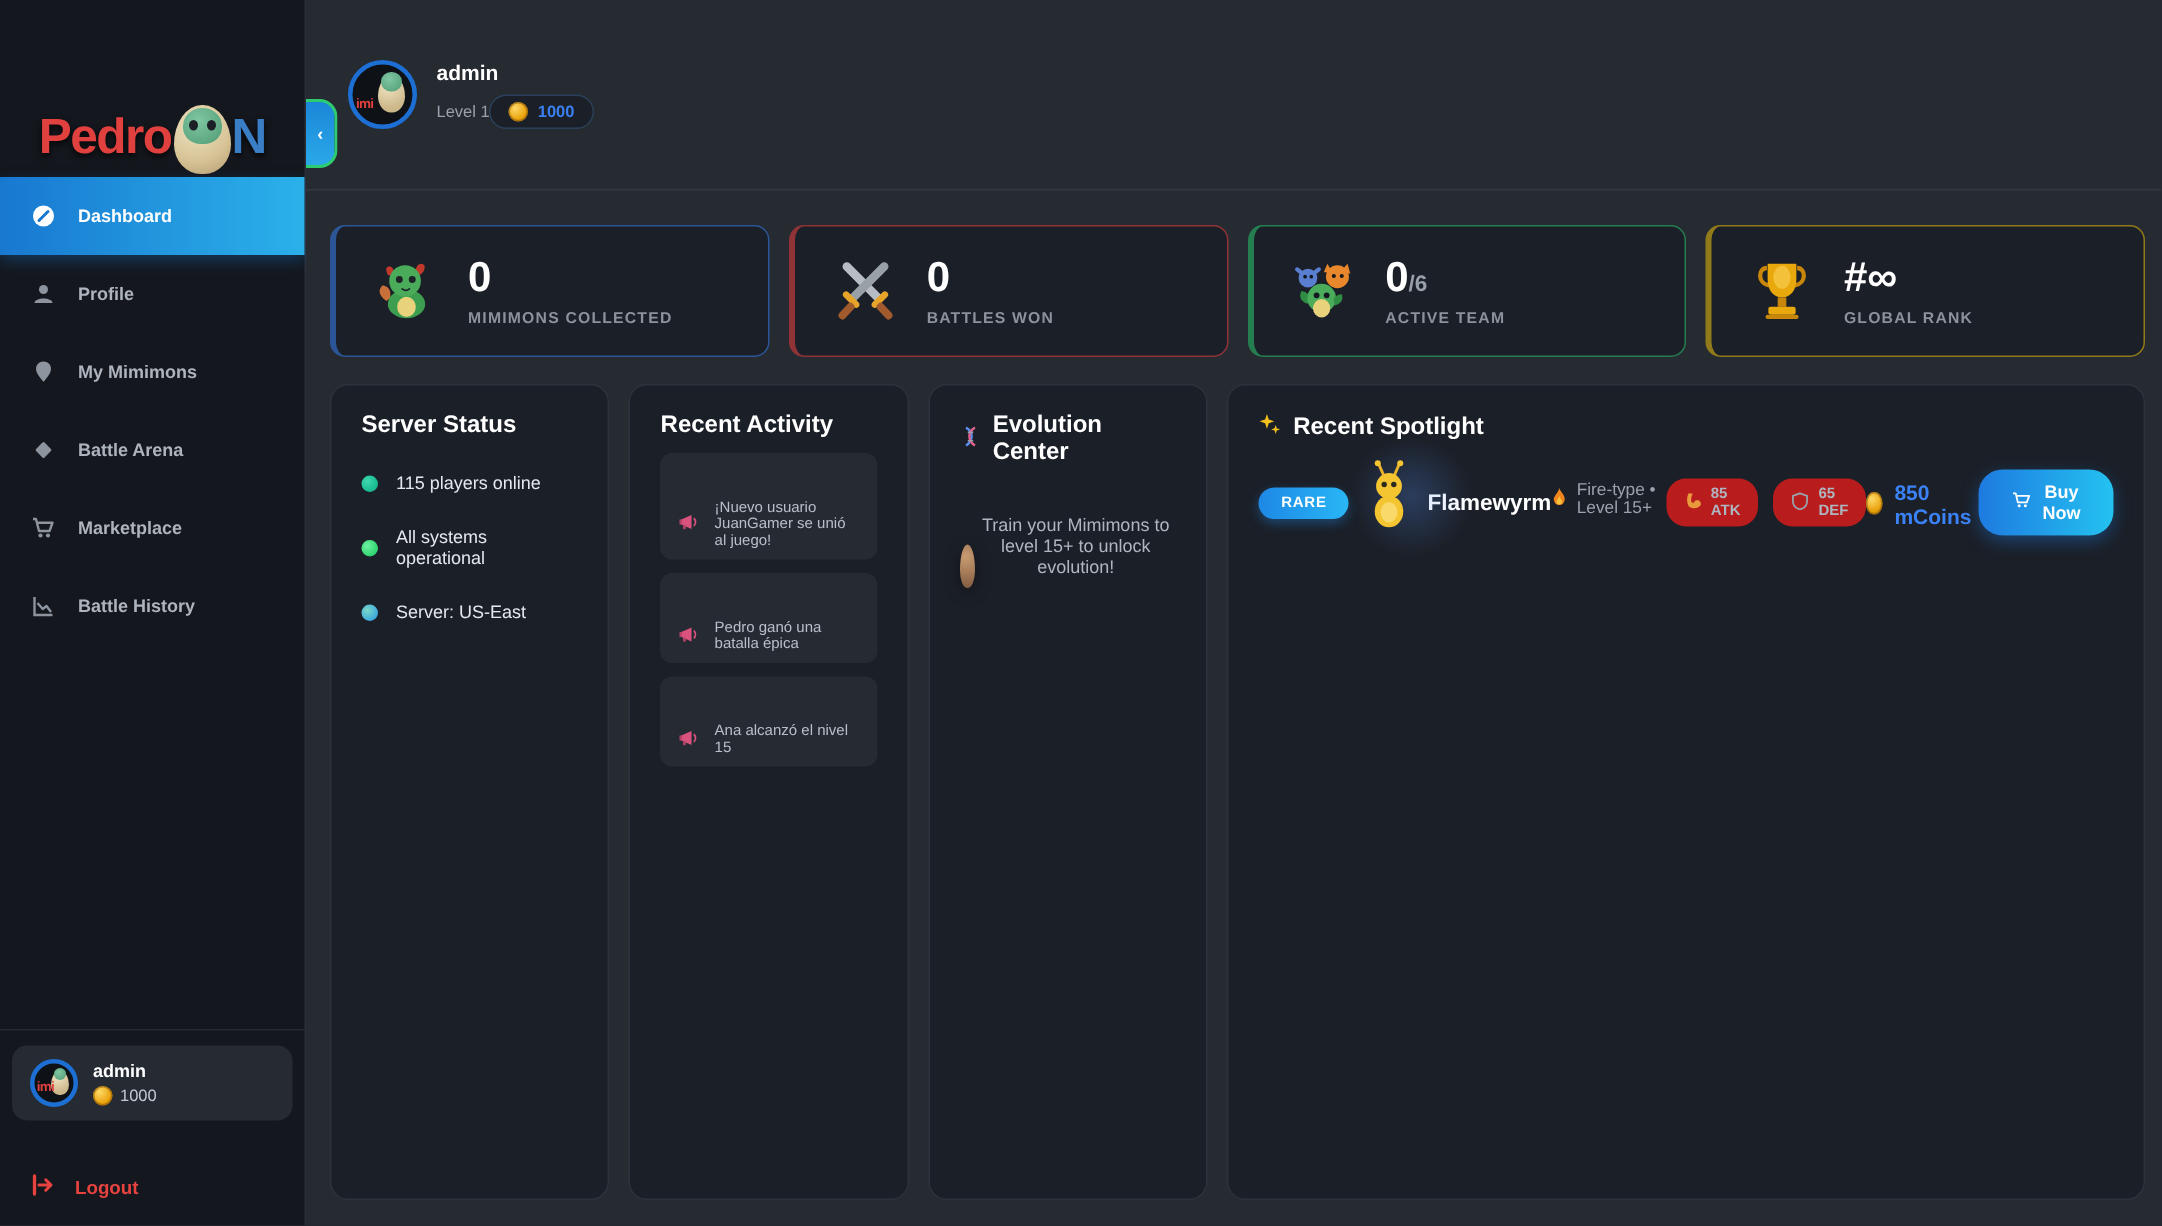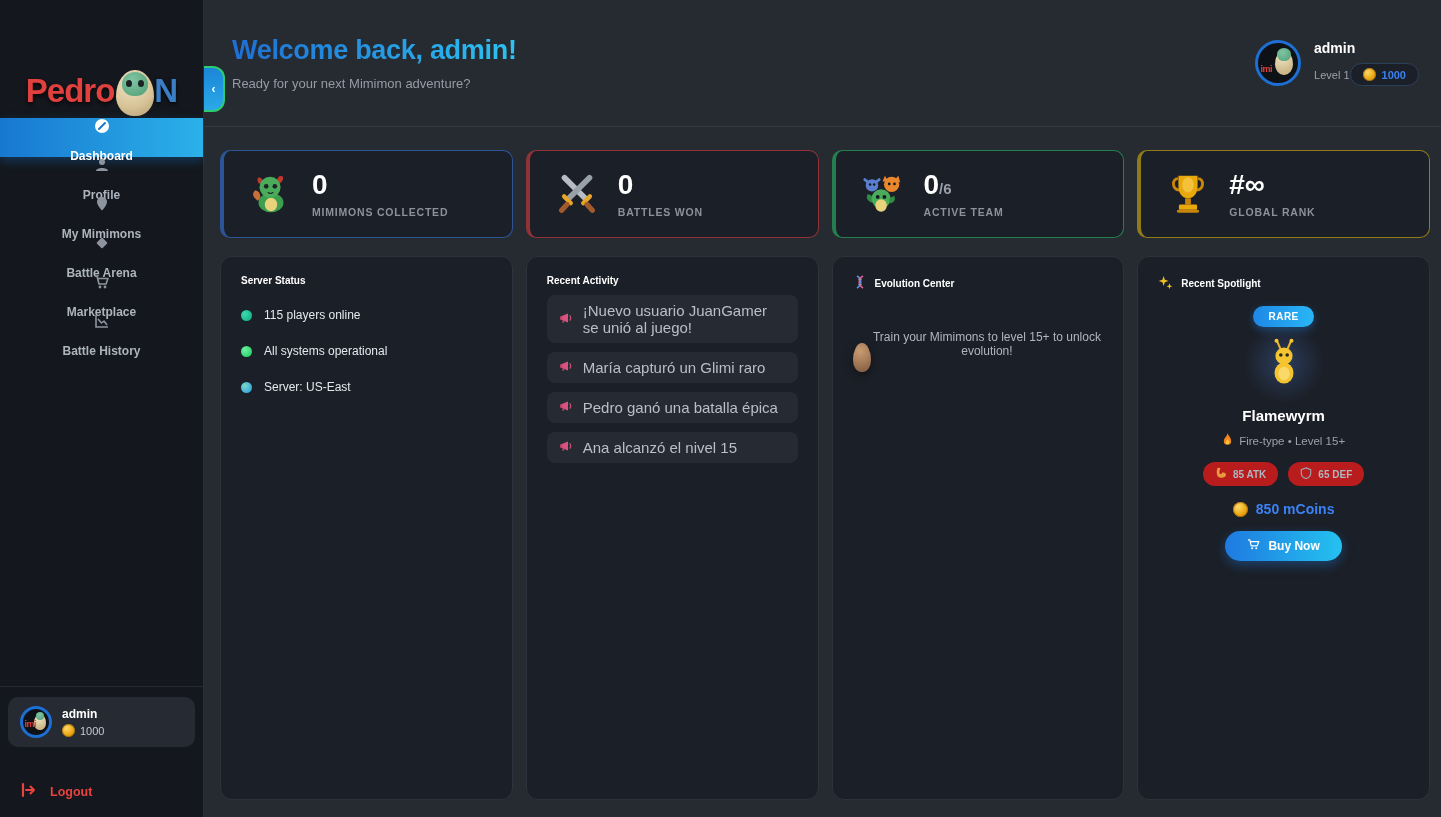--- a/index.html
+++ b/index.html
@@ -19,22 +19,22 @@
   .logo-blue { color:#3a7ec6; }
   .logo-creature { position:relative; width:52px; height:40px; margin:0 -6px; }
   .logo-egg { position:absolute; left:8px; bottom:-6px; width:38px; height:46px;
     border-radius:50% 50% 48% 48% / 58% 58% 44% 44%;
     background:radial-gradient(circle at 38% 30%, #efe3c2, #d6c295 60%, #b49b72); }
   .logo-face { position:absolute; left:14px; bottom:14px; width:26px; height:24px; border-radius:50% 50% 46% 46%;
     background:radial-gradient(circle at 40% 35%, #7fc6a2, #4f9b74); }
   .logo-face:before, .logo-face:after { content:""; position:absolute; top:8px; width:6px; height:7px; border-radius:50%; background:#1c2126; }
   .logo-face:before { left:4px; } .logo-face:after { right:4px; }
   .nav { display:flex; flex-direction:column; }
-  .nav-item { display:flex; align-items:center; gap:15px; height:39px; padding:0 20px;
-    color:#aeb4bd; font-size:12px; font-weight:700; cursor:pointer;flex-direction:column; }
+  .nav-item { display:flex; align-items:center; gap:15px; height:52px; padding:0 20px;
+    color:#aeb4bd; font-size:12px; font-weight:700; cursor:pointer; }
   .nav-item.active {
     background:linear-gradient(90deg,#1878d0,#2bb1ea); color:#ffffff;
     box-shadow:0 4px 10px rgba(24,120,208,.35);
   }
   .nav-icon { width:17px; height:17px; display:flex; align-items:center; justify-content:center; }
   .sidebar-bottom { margin-top:auto; border-top:1px solid #262b33; padding:10px 8px 0 8px; }
   .user-card { background:#262b33; border-radius:10px; padding:9px 12px; display:flex; align-items:center; gap:10px; cursor:pointer; }
   .user-card .mini-avatar { width:32px; height:32px; }
   .uc-name { font-size:12px; font-weight:700; color:#fff; }
   .uc-coins { display:flex; align-items:center; gap:5px; margin-top:3px; font-size:11px; color:#c3c9d2; }
@@ -71,36 +71,36 @@
   .coin-pill span { font-size:11px; font-weight:700; color:#3b7ff0; }
   
   .stats-grid { display:grid; grid-template-columns:repeat(4,1fr); gap:13px; padding:23px 11px 0 16px; }
   .stat-card { height:88px; background:#1b1f27; border-radius:10px; display:flex; align-items:center; gap:18px; padding:0 24px; }
   .stat-icon { width:46px; height:46px; flex:none; }
   .stat-value { font-size:28px; font-weight:800; color:#fff; line-height:1; }
   .stat-suffix { font-size:15px; font-weight:700; color:#98a0aa; }
   .stat-label { margin-top:7px; font-size:10.5px; font-weight:700; letter-spacing:.8px; color:#8b929c; }
   .cards-grid { display:grid; grid-template-columns:repeat(4,1fr); gap:13px; padding:18px 11px 17px 16px; flex:1; }
   .panel { background:#1b1f27; border:1px solid #2d323c; border-radius:12px; padding:18px 20px; position:relative; }
-  .panel-title { font-size:10px; font-weight:700; color:#fff; display:flex; align-items:center; gap:8px; }
+  .panel-title { font-size:16px; font-weight:700; color:#fff; display:flex; align-items:center; gap:8px; }
   
   .ss-item { display:flex; align-items:center; gap:12px; margin-top:22px; font-size:12px; color:#e4e8ee; }
   .ss-dot { width:11px; height:11px; border-radius:50%; flex:none; }
   
   .act-row { display:flex; align-items:center; gap:10px; background:#262b33; border-radius:8px; padding:7px 12px; margin-top:9px; cursor:pointer; }
-  .act-row span { font-size:15px; color:#b9bfc9; }
+  .act-row span { font-size:10px; color:#b9bfc9;margin-top:24px; }
   
   .evo-body { display:flex; flex-direction:row; align-items:center; }
   .egg-shape { margin-top:52px; width:22px; height:29px;
     border-radius:50% 50% 46% 46% / 60% 60% 42% 42%;
     background:radial-gradient(circle at 38% 28%, #c89b72, #9a7150 65%, #7d5a3e);
     filter:drop-shadow(0 3px 5px rgba(0,0,0,.4)); }
   .evo-msg { margin-top:24px; font-size:12px; color:#aeb6c0; text-align:center; }
   
-  .spot-body { display:flex; flex-direction:column; align-items:center; }
+  .spot-body { display:flex; flex-direction:row; align-items:center; }
   .rare-badge { margin-top:14px; background:linear-gradient(90deg,#1e88e5,#29b6f6); color:#fff;
     font-size:10px; font-weight:800; letter-spacing:.5px; padding:5px 15px; border-radius:13px;
     box-shadow:0 3px 8px rgba(30,136,229,.4); }
   .spot-creature { position:relative; width:84px; height:62px; margin-top:4px; display:flex; align-items:center; justify-content:center; }
   .spot-glow { position:absolute; left:0; top:-10px; width:84px; height:84px; border-radius:50%;
     background:radial-gradient(circle, rgba(90,150,255,.25), rgba(90,150,255,0) 68%); }
   .spot-name { margin-top:14px; font-size:15px; font-weight:700; color:#fff; }
   .spot-type { margin-top:9px; display:flex; align-items:center; gap:6px; font-size:11.5px; color:#9aa2ac; }
   .spot-pills { display:flex; gap:10px; margin-top:14px; }
   .spot-pill { display:flex; align-items:center; gap:6px; background:#b91c1c; border-radius:13px; padding:5px 12px; font-size:10px; font-weight:600; color:#aeb6c0; }
@@ -207,24 +207,20 @@
       <span>Logout</span>
     </div>
   </div>
 </aside>
 
 <main class="main">
   <div class="topbar">
     <button class="collapse-btn">
       <span>‹</span>
     </button>
-    <div>
-      <div class="welcome-title">Welcome back, admin!</div>
-      <div class="welcome-sub">Ready for your next Mimimon adventure?</div>
-    </div>
     <div class="top-user">
       <span class="avatar">
         <span class="a-egg"></span>
           <span class="a-face"></span>
           <span class="a-txt">imi</span>
       </span>
       <span>
         <div class="tu-name">admin</div>
         <div class="tu-row">
           <span class="tu-level">Level 1</span>
@@ -356,31 +352,20 @@
         </div>
         <div class="act-row">
           <span>
             <svg width="14" height="14" viewBox="0 0 14 14">
                 <path d="M2.2 5.3 L9 2.4 V11.6 L2.2 8.7 Z" fill="#d9537e"></path>
                 <rect x="1" y="5.3" width="1.5" height="3.4" fill="#b84368"></rect>
                 <rect x="3.4" y="8.8" width="1.8" height="3" rx=".6" fill="#b84368"></rect>
                 <path d="M10.6 4.4 Q12.8 7 10.6 9.6" stroke="#d9537e" stroke-width="1.1" fill="none"></path>
               </svg>
           </span>
-          <span>María capturó un Glimi raro</span>
-        </div>
-        <div class="act-row">
-          <span>
-            <svg width="14" height="14" viewBox="0 0 14 14">
-                <path d="M2.2 5.3 L9 2.4 V11.6 L2.2 8.7 Z" fill="#d9537e"></path>
-                <rect x="1" y="5.3" width="1.5" height="3.4" fill="#b84368"></rect>
-                <rect x="3.4" y="8.8" width="1.8" height="3" rx=".6" fill="#b84368"></rect>
-                <path d="M10.6 4.4 Q12.8 7 10.6 9.6" stroke="#d9537e" stroke-width="1.1" fill="none"></path>
-              </svg>
-          </span>
           <span>Pedro ganó una batalla épica</span>
         </div>
         <div class="act-row">
           <span>
             <svg width="14" height="14" viewBox="0 0 14 14">
                 <path d="M2.2 5.3 L9 2.4 V11.6 L2.2 8.7 Z" fill="#d9537e"></path>
                 <rect x="1" y="5.3" width="1.5" height="3.4" fill="#b84368"></rect>
                 <rect x="3.4" y="8.8" width="1.8" height="3" rx=".6" fill="#b84368"></rect>
                 <path d="M10.6 4.4 Q12.8 7 10.6 9.6" stroke="#d9537e" stroke-width="1.1" fill="none"></path>
               </svg>

